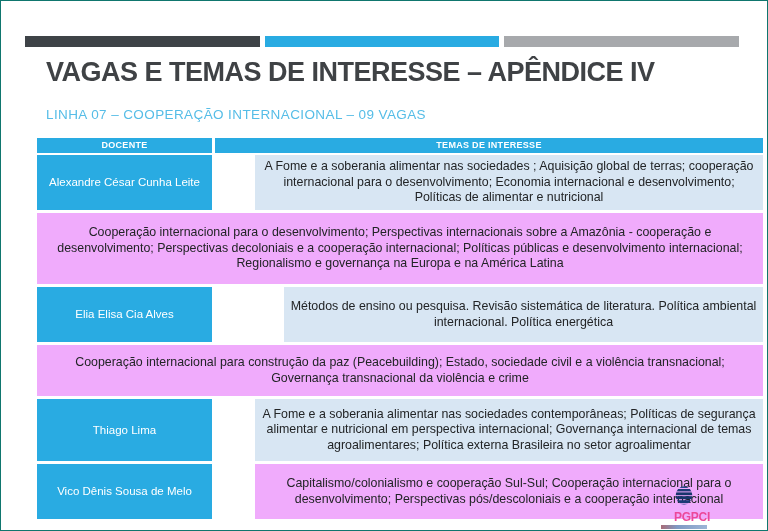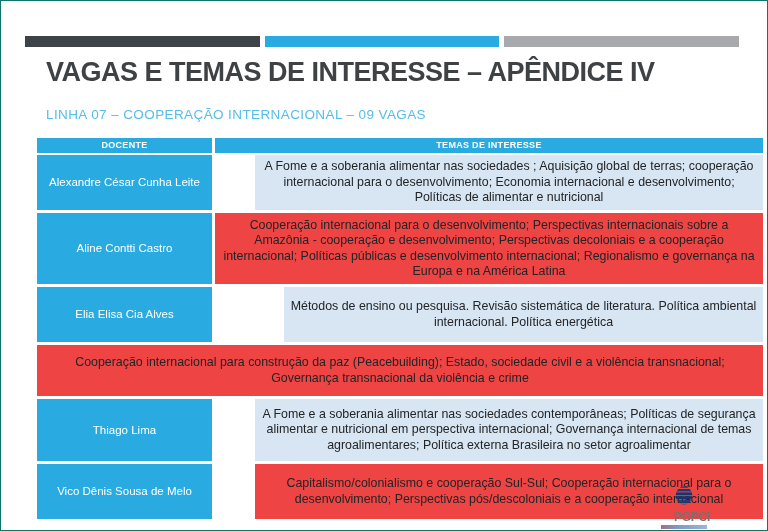--- a/index.html
+++ b/index.html
@@ -87,36 +87,36 @@
     min-height: 15px;
     background: #29abe2;
     color: #ffffff;
     font-size: 9px;
     font-weight: bold;
     letter-spacing: 0.3px;
     line-height: 11px;
     padding: 2px;
   }
   .band-a { background: #d8e6f3; margin-left: 40px; }
-  .band-b { background: #ef4444; }
+  .band-b { background: #f0abfc; }
 
   
   .logo {
     position: absolute;
     left: 652px; top: 483px;
     width: 62px;
     display: flex;
     flex-direction: column;
     align-items: center;
   }
   .logo-text {
     font-size: 12px;
     font-weight: bold;
     letter-spacing: -0.3px;
-    color: #737373;
+    color: #ec4899;
     line-height: 13px;
     margin-top: 1px;
     margin-left: 16px;
   }
   .logo-tagline {
     width: 46px; height: 4px;
     margin-top: 1px;
     background: linear-gradient(90deg, #8c3b4a 0%, #5577b0 35%, #7d9cc9 100%);
     opacity: 0.75;
   }
@@ -142,21 +142,20 @@
       <div class="cell cell-docente">DOCENTE</div>
       <div class="cell cell-temas">TEMAS DE INTERESSE</div>
     </div>
 
     <div class="trow" style="min-height:49px;">
       <div class="cell cell-docente">Alexandre César Cunha Leite</div>
       <div class="cell cell-temas band-a">A Fome e a soberania alimentar nas sociedades ; Aquisição global de terras; cooperação internacional para o desenvolvimento; Economia internacional e desenvolvimento; Políticas de alimentar e nutricional</div>
     </div>
 
     <div class="trow" style="min-height:71px;">
-      <div class="cell cell-docente">Aline Contti Castro</div>
       <div class="cell cell-temas band-b">Cooperação internacional para o desenvolvimento; Perspectivas internacionais sobre a Amazônia - cooperação e desenvolvimento; Perspectivas decoloniais e a cooperação internacional; Políticas públicas e desenvolvimento internacional; Regionalismo e governança na Europa e na América Latina</div>
     </div>
 
     <div class="trow" style="min-height:49px;gap:32px;">
       <div class="cell cell-docente">Elia Elisa Cia Alves</div>
       <div class="cell cell-temas band-a">Métodos de ensino ou pesquisa. Revisão sistemática de literatura. Política ambiental internacional. Política energética</div>
     </div>
 
     <div class="trow" style="min-height:51px;">
       <div class="cell cell-temas band-b">Cooperação internacional para construção da paz (Peacebuilding); Estado, sociedade civil e a violência transnacional; Governança transnacional da violência e crime</div>

